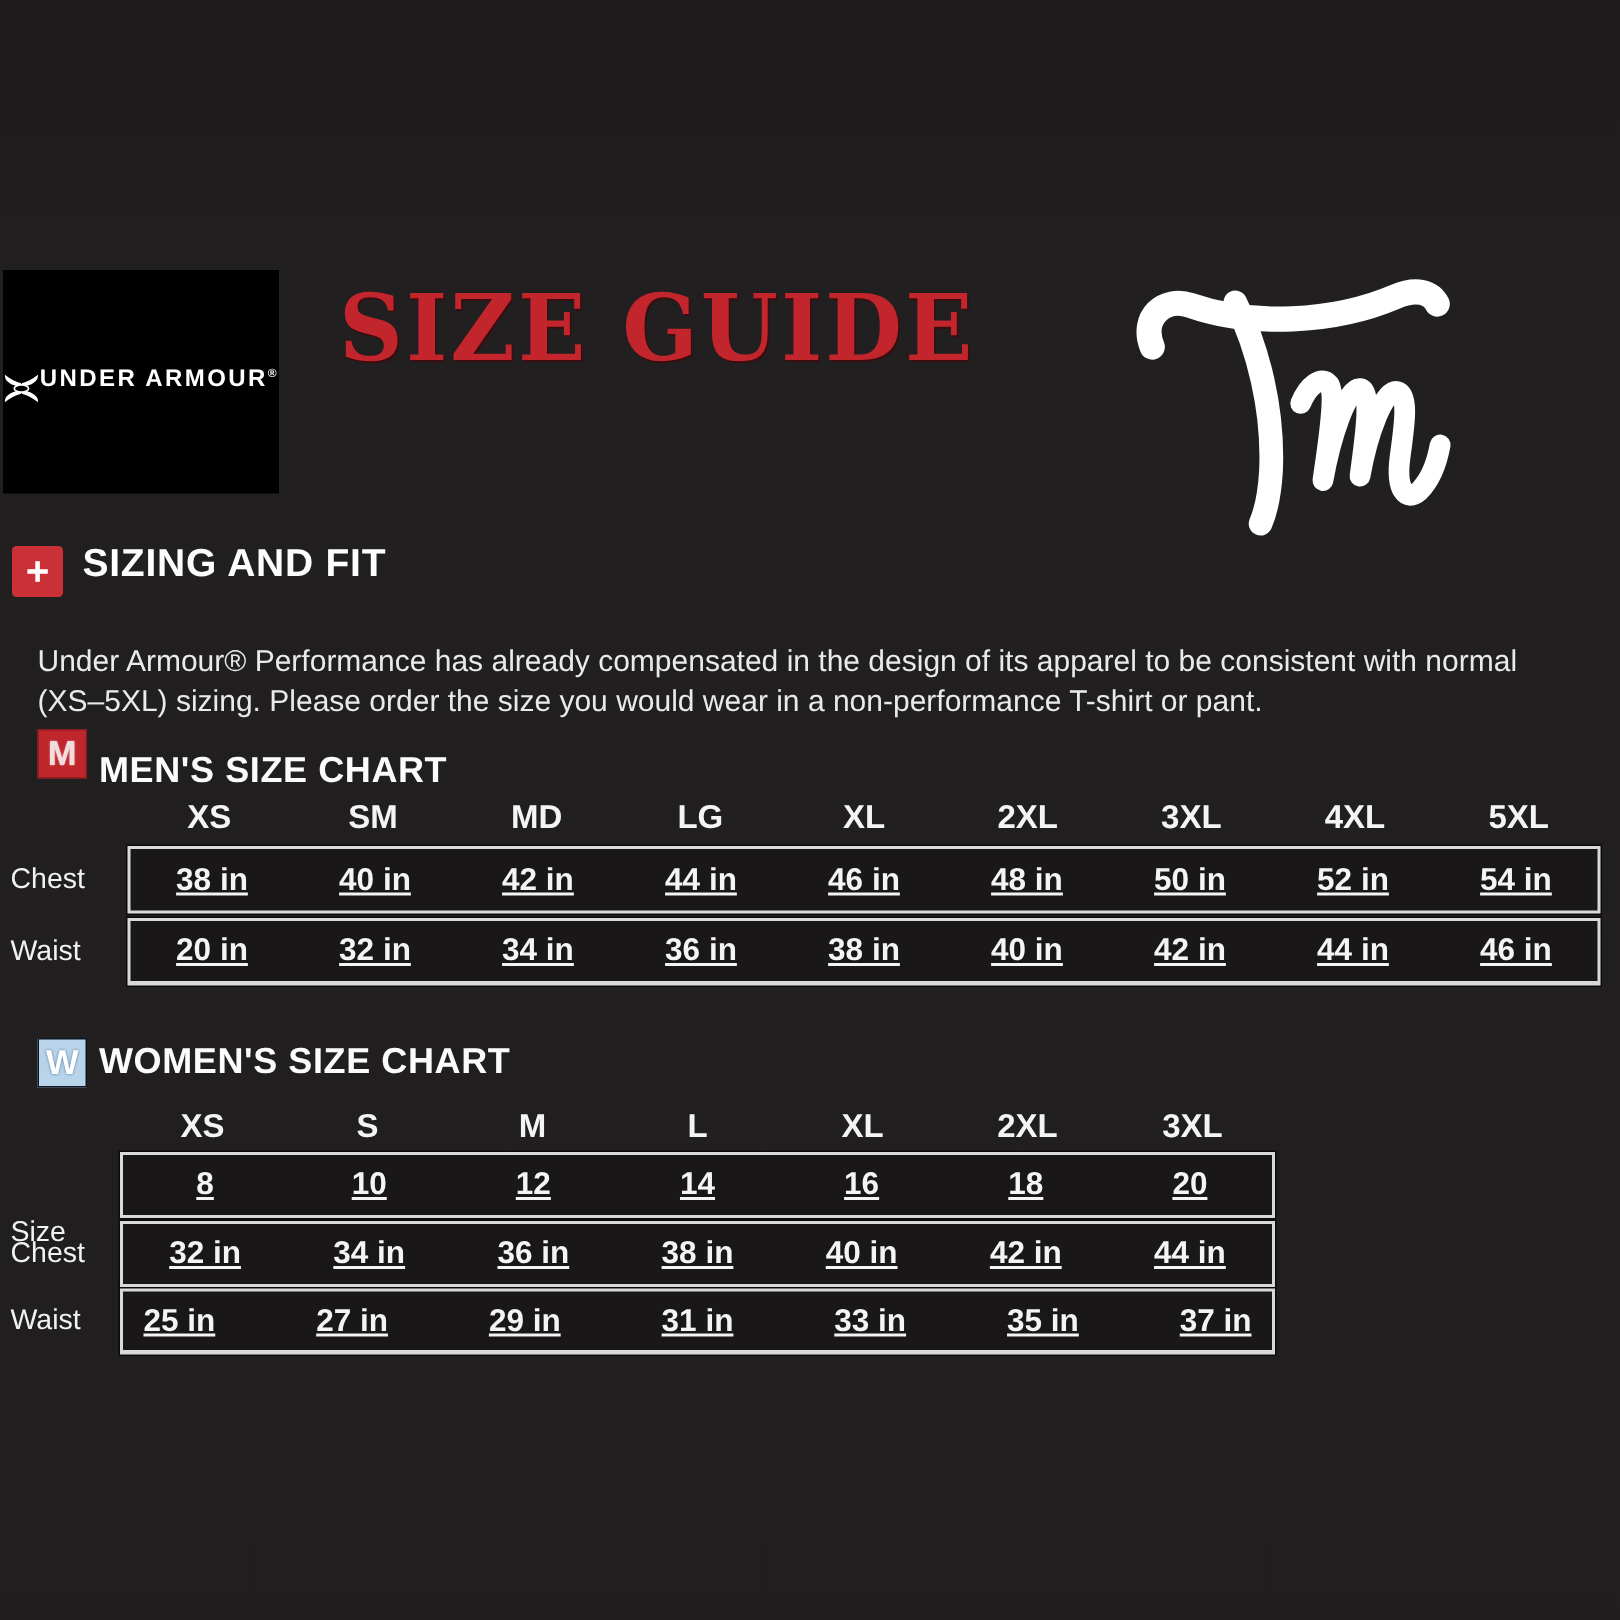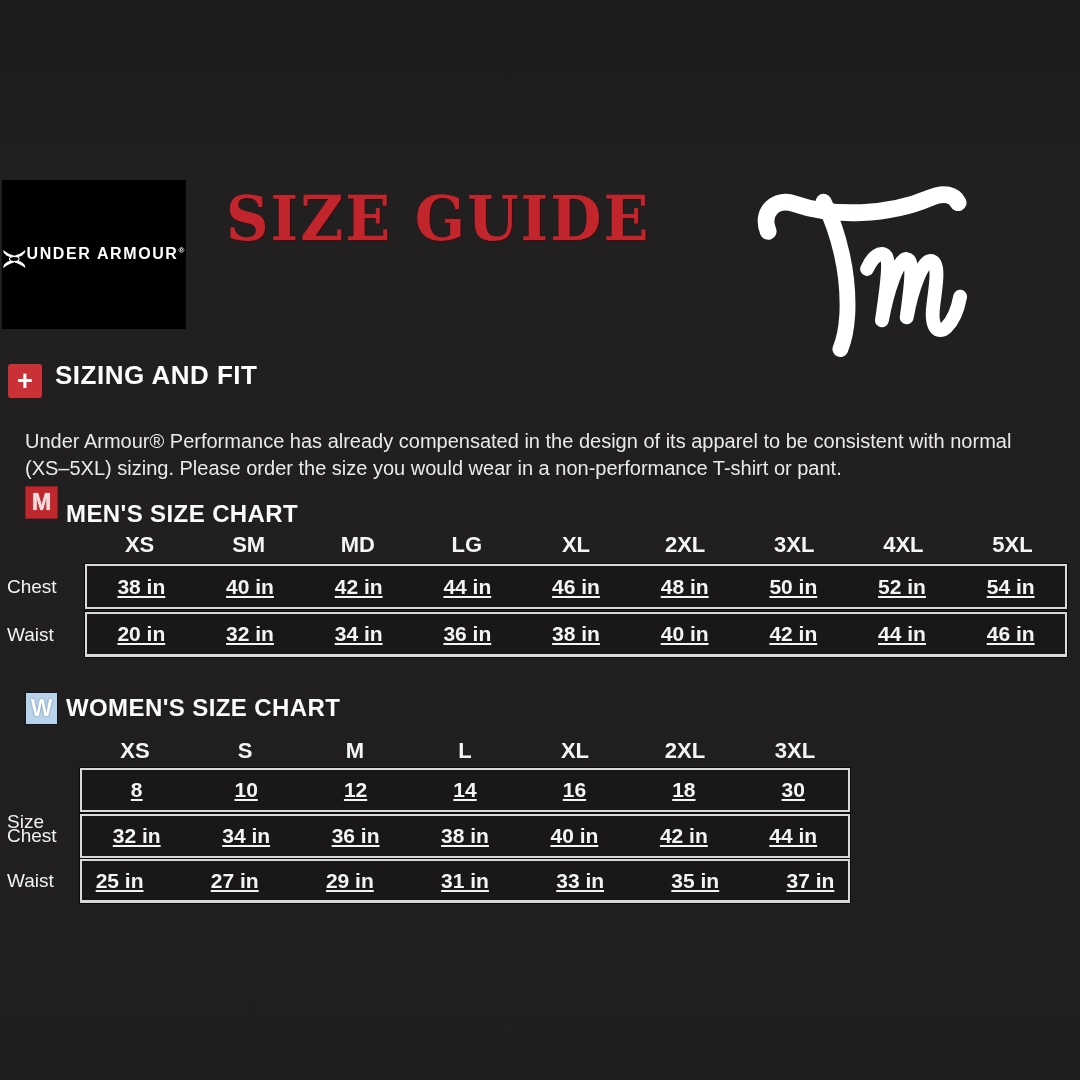--- a/index.html
+++ b/index.html
@@ -138,21 +138,21 @@
   </div>
 
   <div class="row-label" style="top:800px;height:44px;">Size</div>
   <div class="grid cols7 val-row" style="left:80px;top:768px;width:766px;height:40px;">
     <span>8</span>
     <span>10</span>
     <span>12</span>
     <span>14</span>
     <span>16</span>
     <span>18</span>
-    <span>30</span>
+    <span>20</span>
   </div>
 
   <div class="row-label" style="top:814px;height:44px;">Chest</div>
   <div class="grid cols7 val-row" style="left:80px;top:814px;width:766px;height:40px;">
     <span>32 in</span>
     <span>34 in</span>
     <span>36 in</span>
     <span>38 in</span>
     <span>40 in</span>
     <span>42 in</span>

